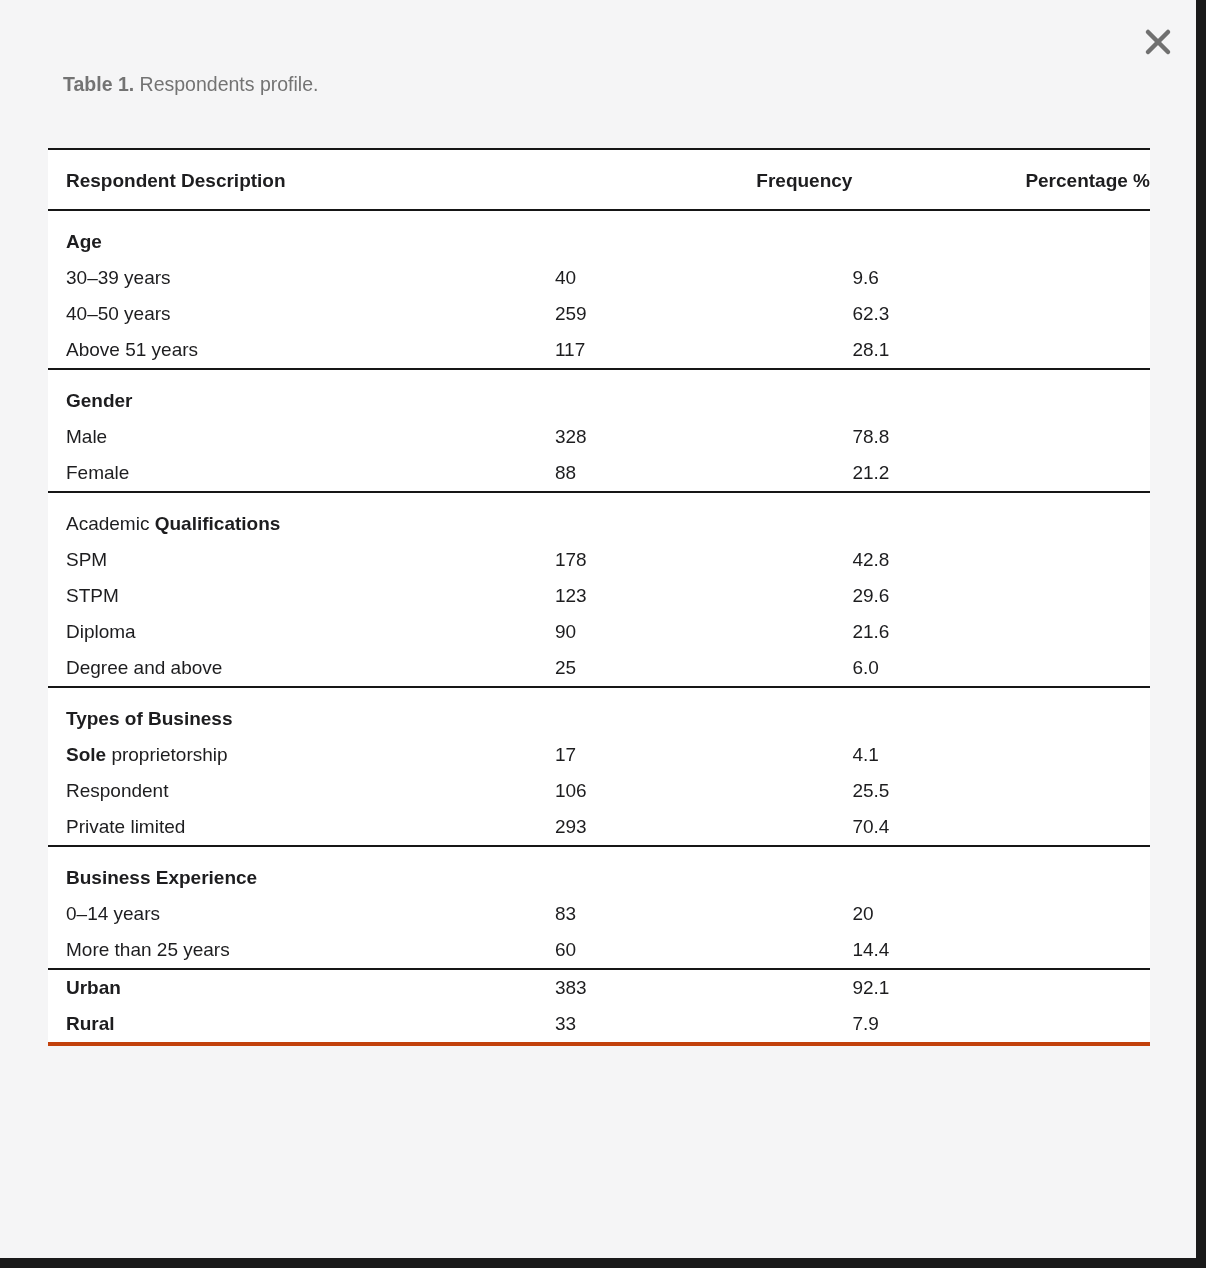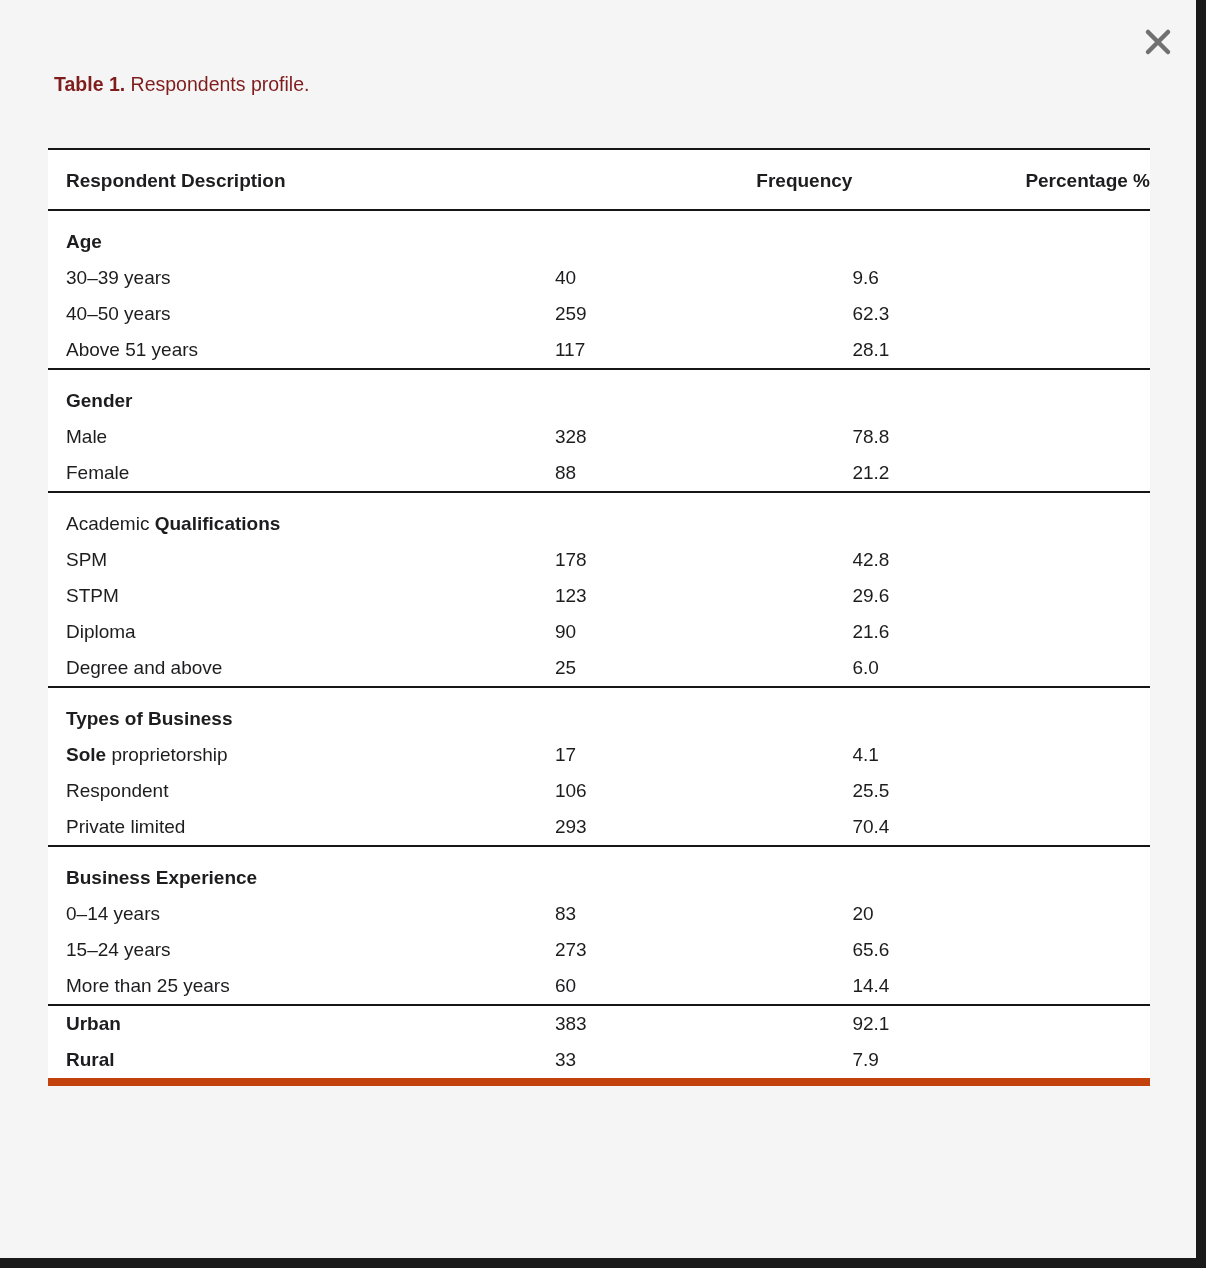--- a/index.html
+++ b/index.html
@@ -29,39 +29,39 @@
     background: transparent;
     cursor: pointer;
     padding: 0;
   }
   .close-btn svg {
     display: block;
     margin: auto;
   }
   .caption {
     position: absolute;
-    left: 54px;
+    left: 63px;
     top: 71px;
     font-size: 19.5px;
     line-height: 26px;
-    color: #7f1d1d;
+    color: #737373;
   }
   .caption .cap-label { font-weight: bold; }
   .table-wrap {
     position: absolute;
     left: 48px;
     top: 148px;
     width: 1102px;
     background: #ffffff;
   }
   table.profile {
     width: 100%;
     border-collapse: collapse;
     border-top: 2px solid #161616;
-    border-bottom: 8px solid #c2410c;
+    border-bottom: 4px solid #c2410c;
     font-size: 19px;
     color: #1d1d1f;
   }
   table.profile col.c-desc { width: 46%; }
   table.profile col.c-freq { width: 27%; }
   table.profile col.c-pct  { width: 27%; }
   thead th {
     border-bottom: 2px solid #161616;
     font-weight: bold;
     padding: 20px 0 17px 0;
@@ -210,25 +210,20 @@
         <tbody>
           <tr class="cat-row">
             <td class="desc" colspan="3"><span class="bold">Business Experience</span></td>
           </tr>
           <tr>
             <td class="desc"><span>0–14 years</span></td>
             <td class="num">83</td>
             <td class="num">20</td>
           </tr>
           <tr>
-            <td class="desc"><span>15–24 years</span></td>
-            <td class="num">273</td>
-            <td class="num">65.6</td>
-          </tr>
-          <tr>
             <td class="desc"><span>More than 25 years</span></td>
             <td class="num">60</td>
             <td class="num">14.4</td>
           </tr>
         </tbody>
         <tbody>
           <tr>
             <td class="desc"><span class="bold">Urban</span></td>
             <td class="num">383</td>
             <td class="num">92.1</td>

